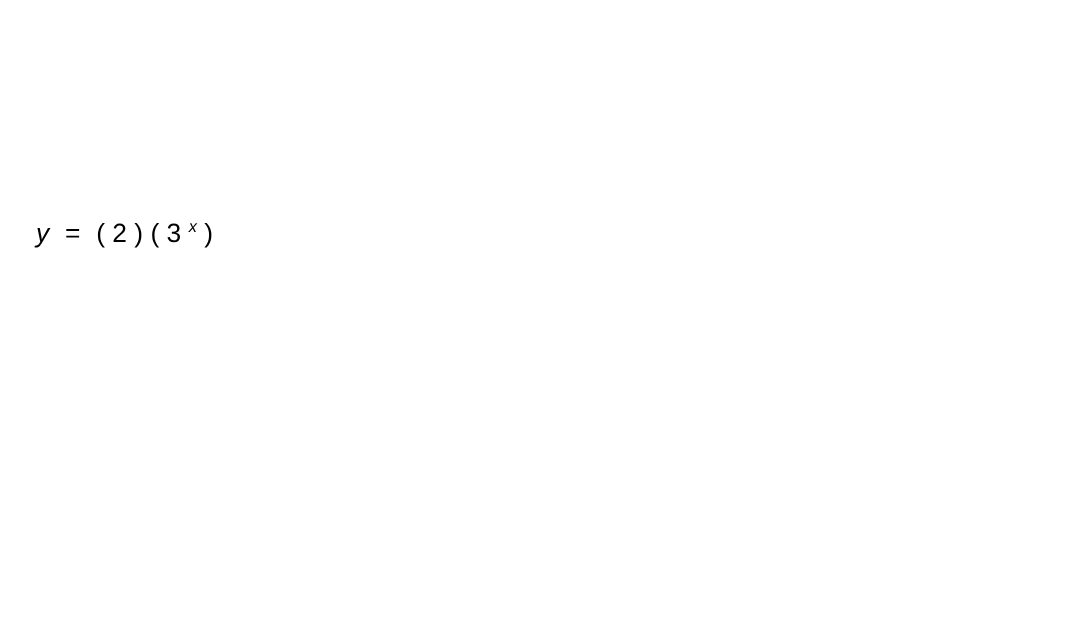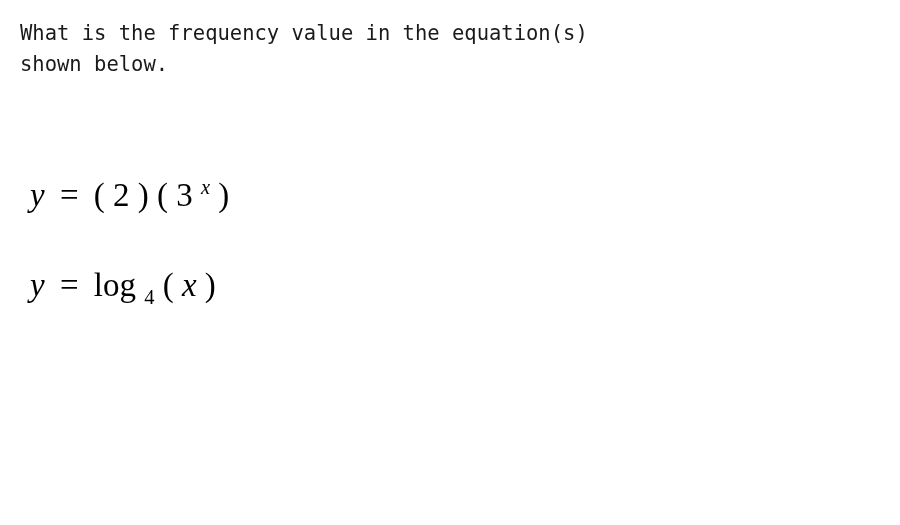--- a/index.html
+++ b/index.html
@@ -32,22 +32,22 @@
     color: #1a1a1a;
     white-space: pre-wrap;
   }
   .equations {
     position: absolute;
     left: 30px;
     top: 150px;
     width: 840px;
   }
   .eq {
-    font-family: Liberation Serif, serif;
-    font-size: 33px;
+    font-family: Liberation Sans, sans-serif;
+    font-size: 22px;
     line-height: 90px;
     color: #000000;
     white-space: nowrap;
   }
   .eq .var {
     font-style: italic;
   }
   .eq .op {
     padding: 0 7px;
   }
@@ -69,43 +69,32 @@
   .thin {
     display: inline-block;
     width: 5px;
   }
 </style>
 </head>
 <body>
 
 <div class="page">
 
-  <div class="prompt">What is the frequency value in the equation(s)
-shown below.</div>
 
   <div class="equations">
 
     <div class="eq">
       <span class="var">y</span>
       <span class="op">=</span>
       <span>(</span>
       <span>2</span>
       <span>)</span>
       <span>(</span>
       <span>3</span>
       <sup class="exp">x</sup>
       <span>)</span>
     </div>
 
-    <div class="eq">
-      <span class="var">y</span>
-      <span class="op">=</span>
-      <span class="fn">log</span>
-      <sub class="base">4</sub>
-      <span>(</span>
-      <span class="var">x</span>
-      <span>)</span>
-    </div>
 
 
 
   </div>
 </div>
 
 </body></html>

